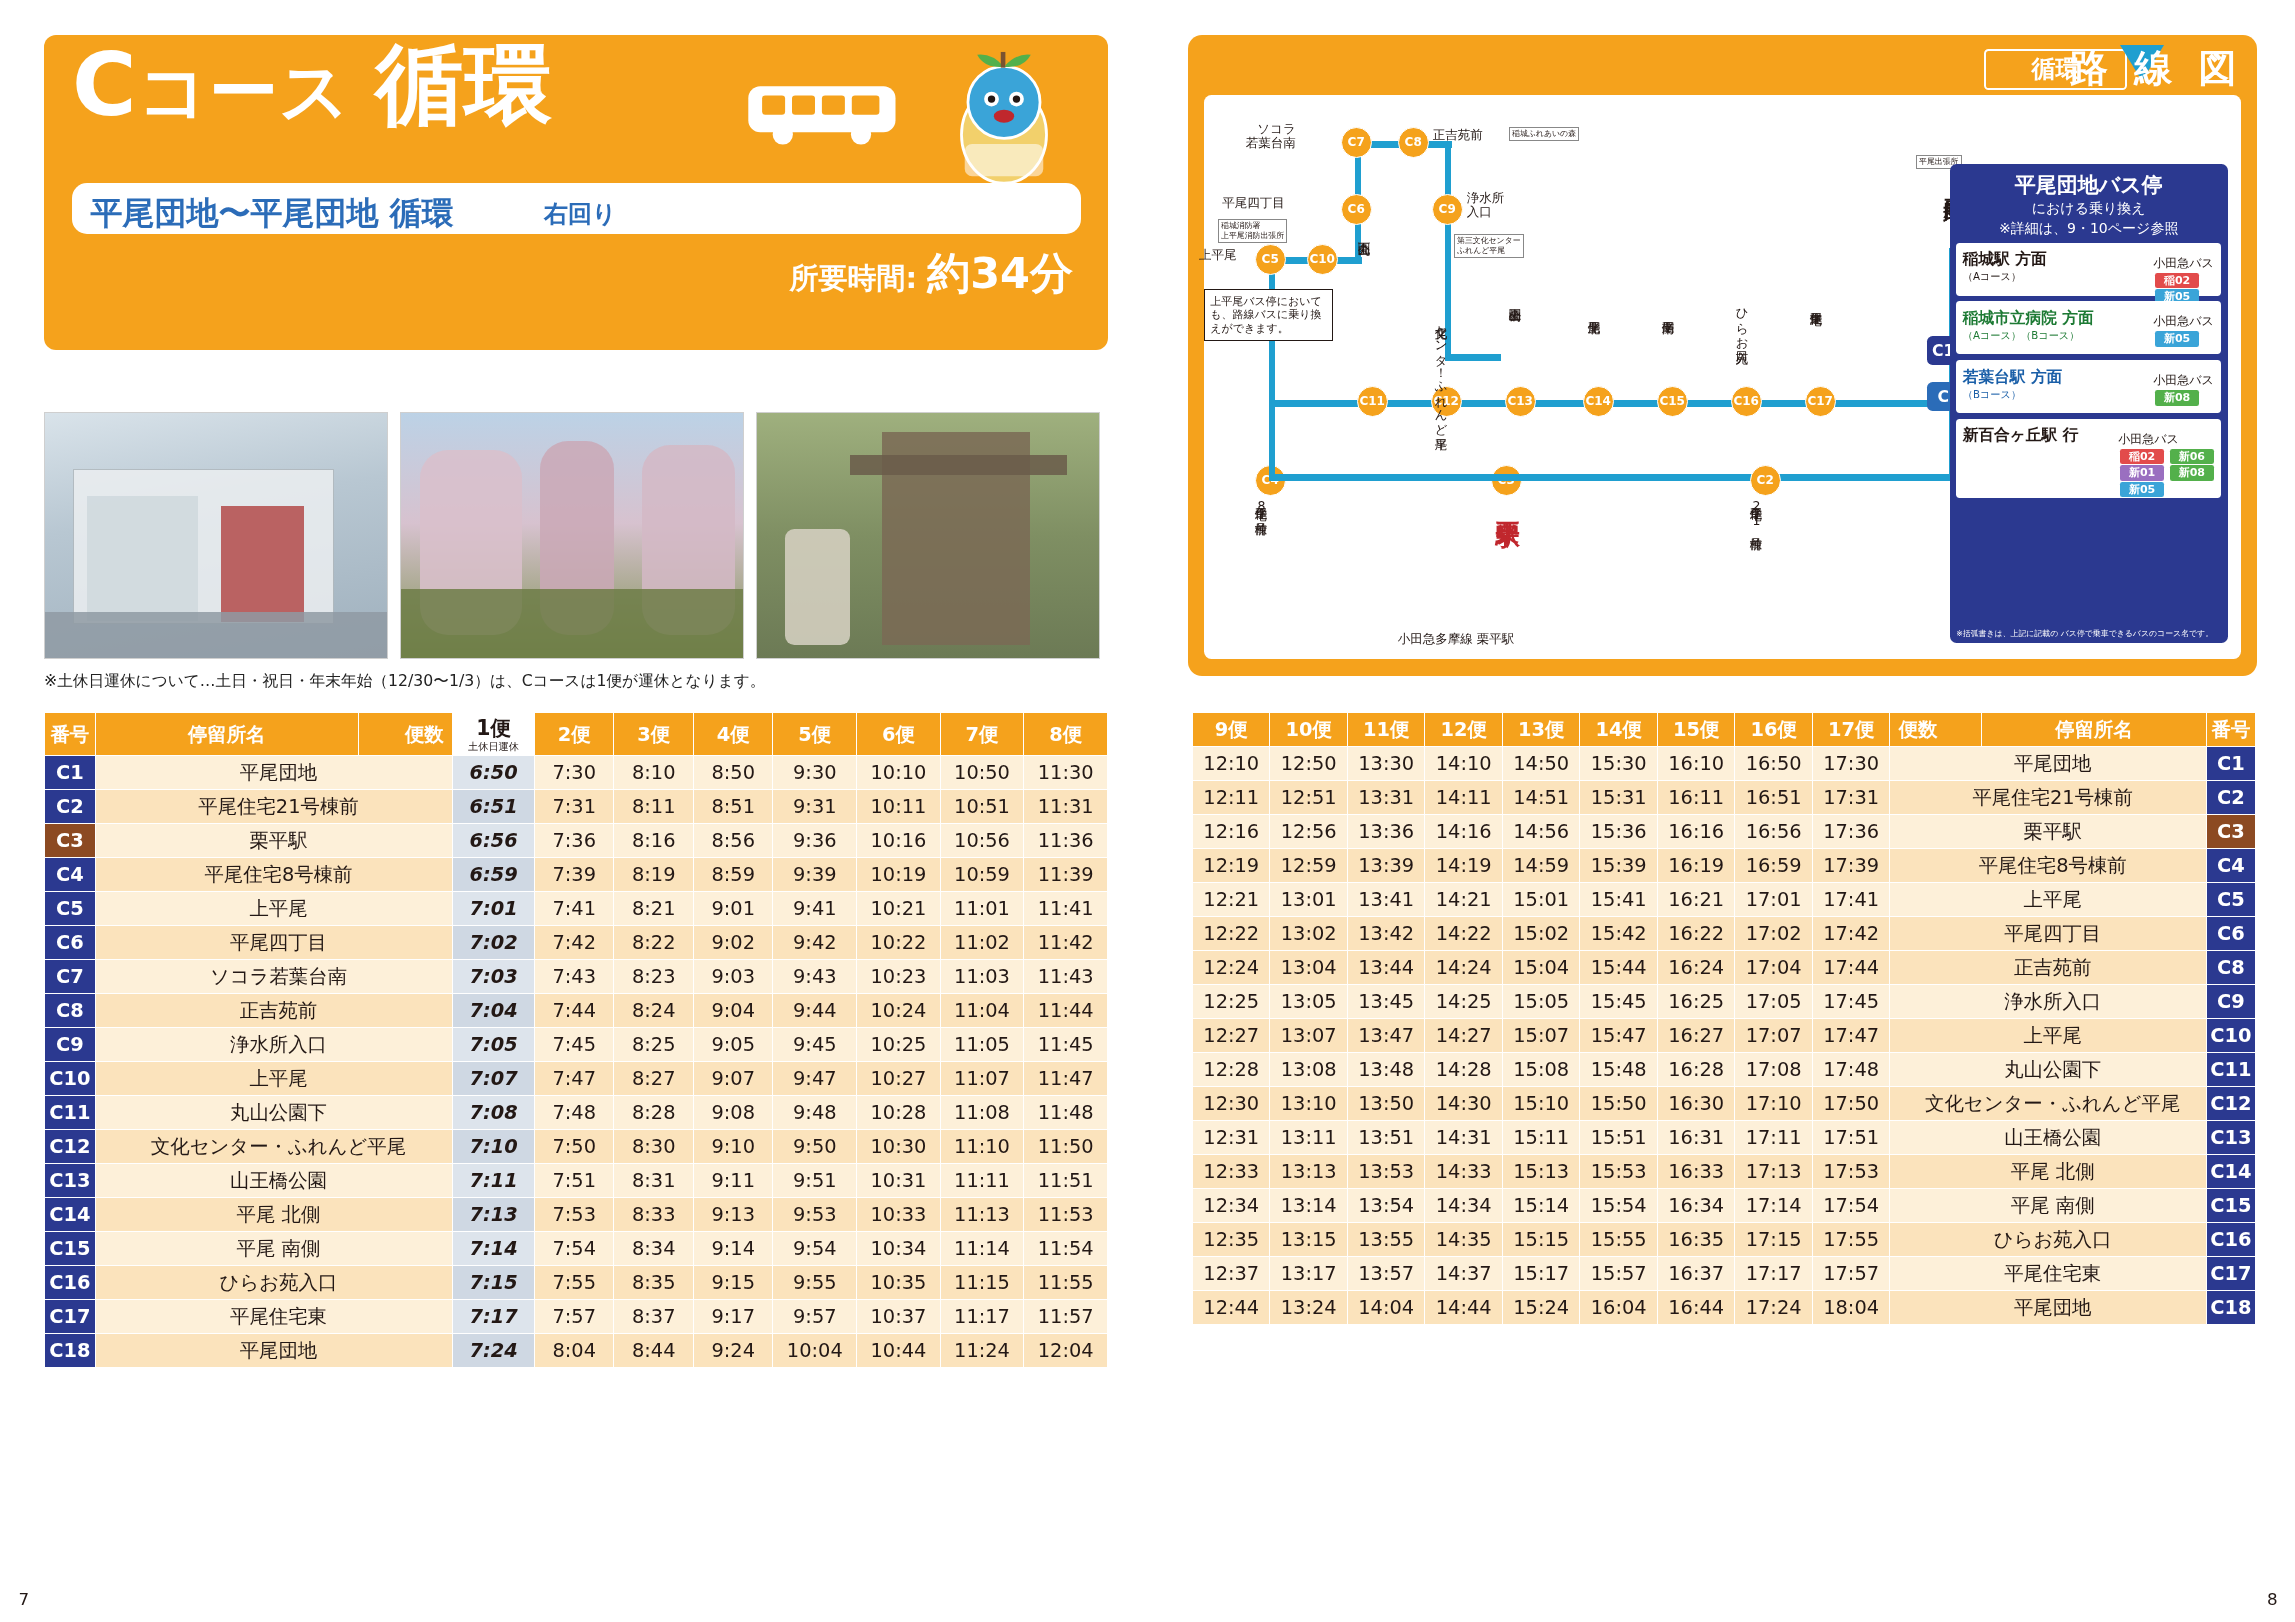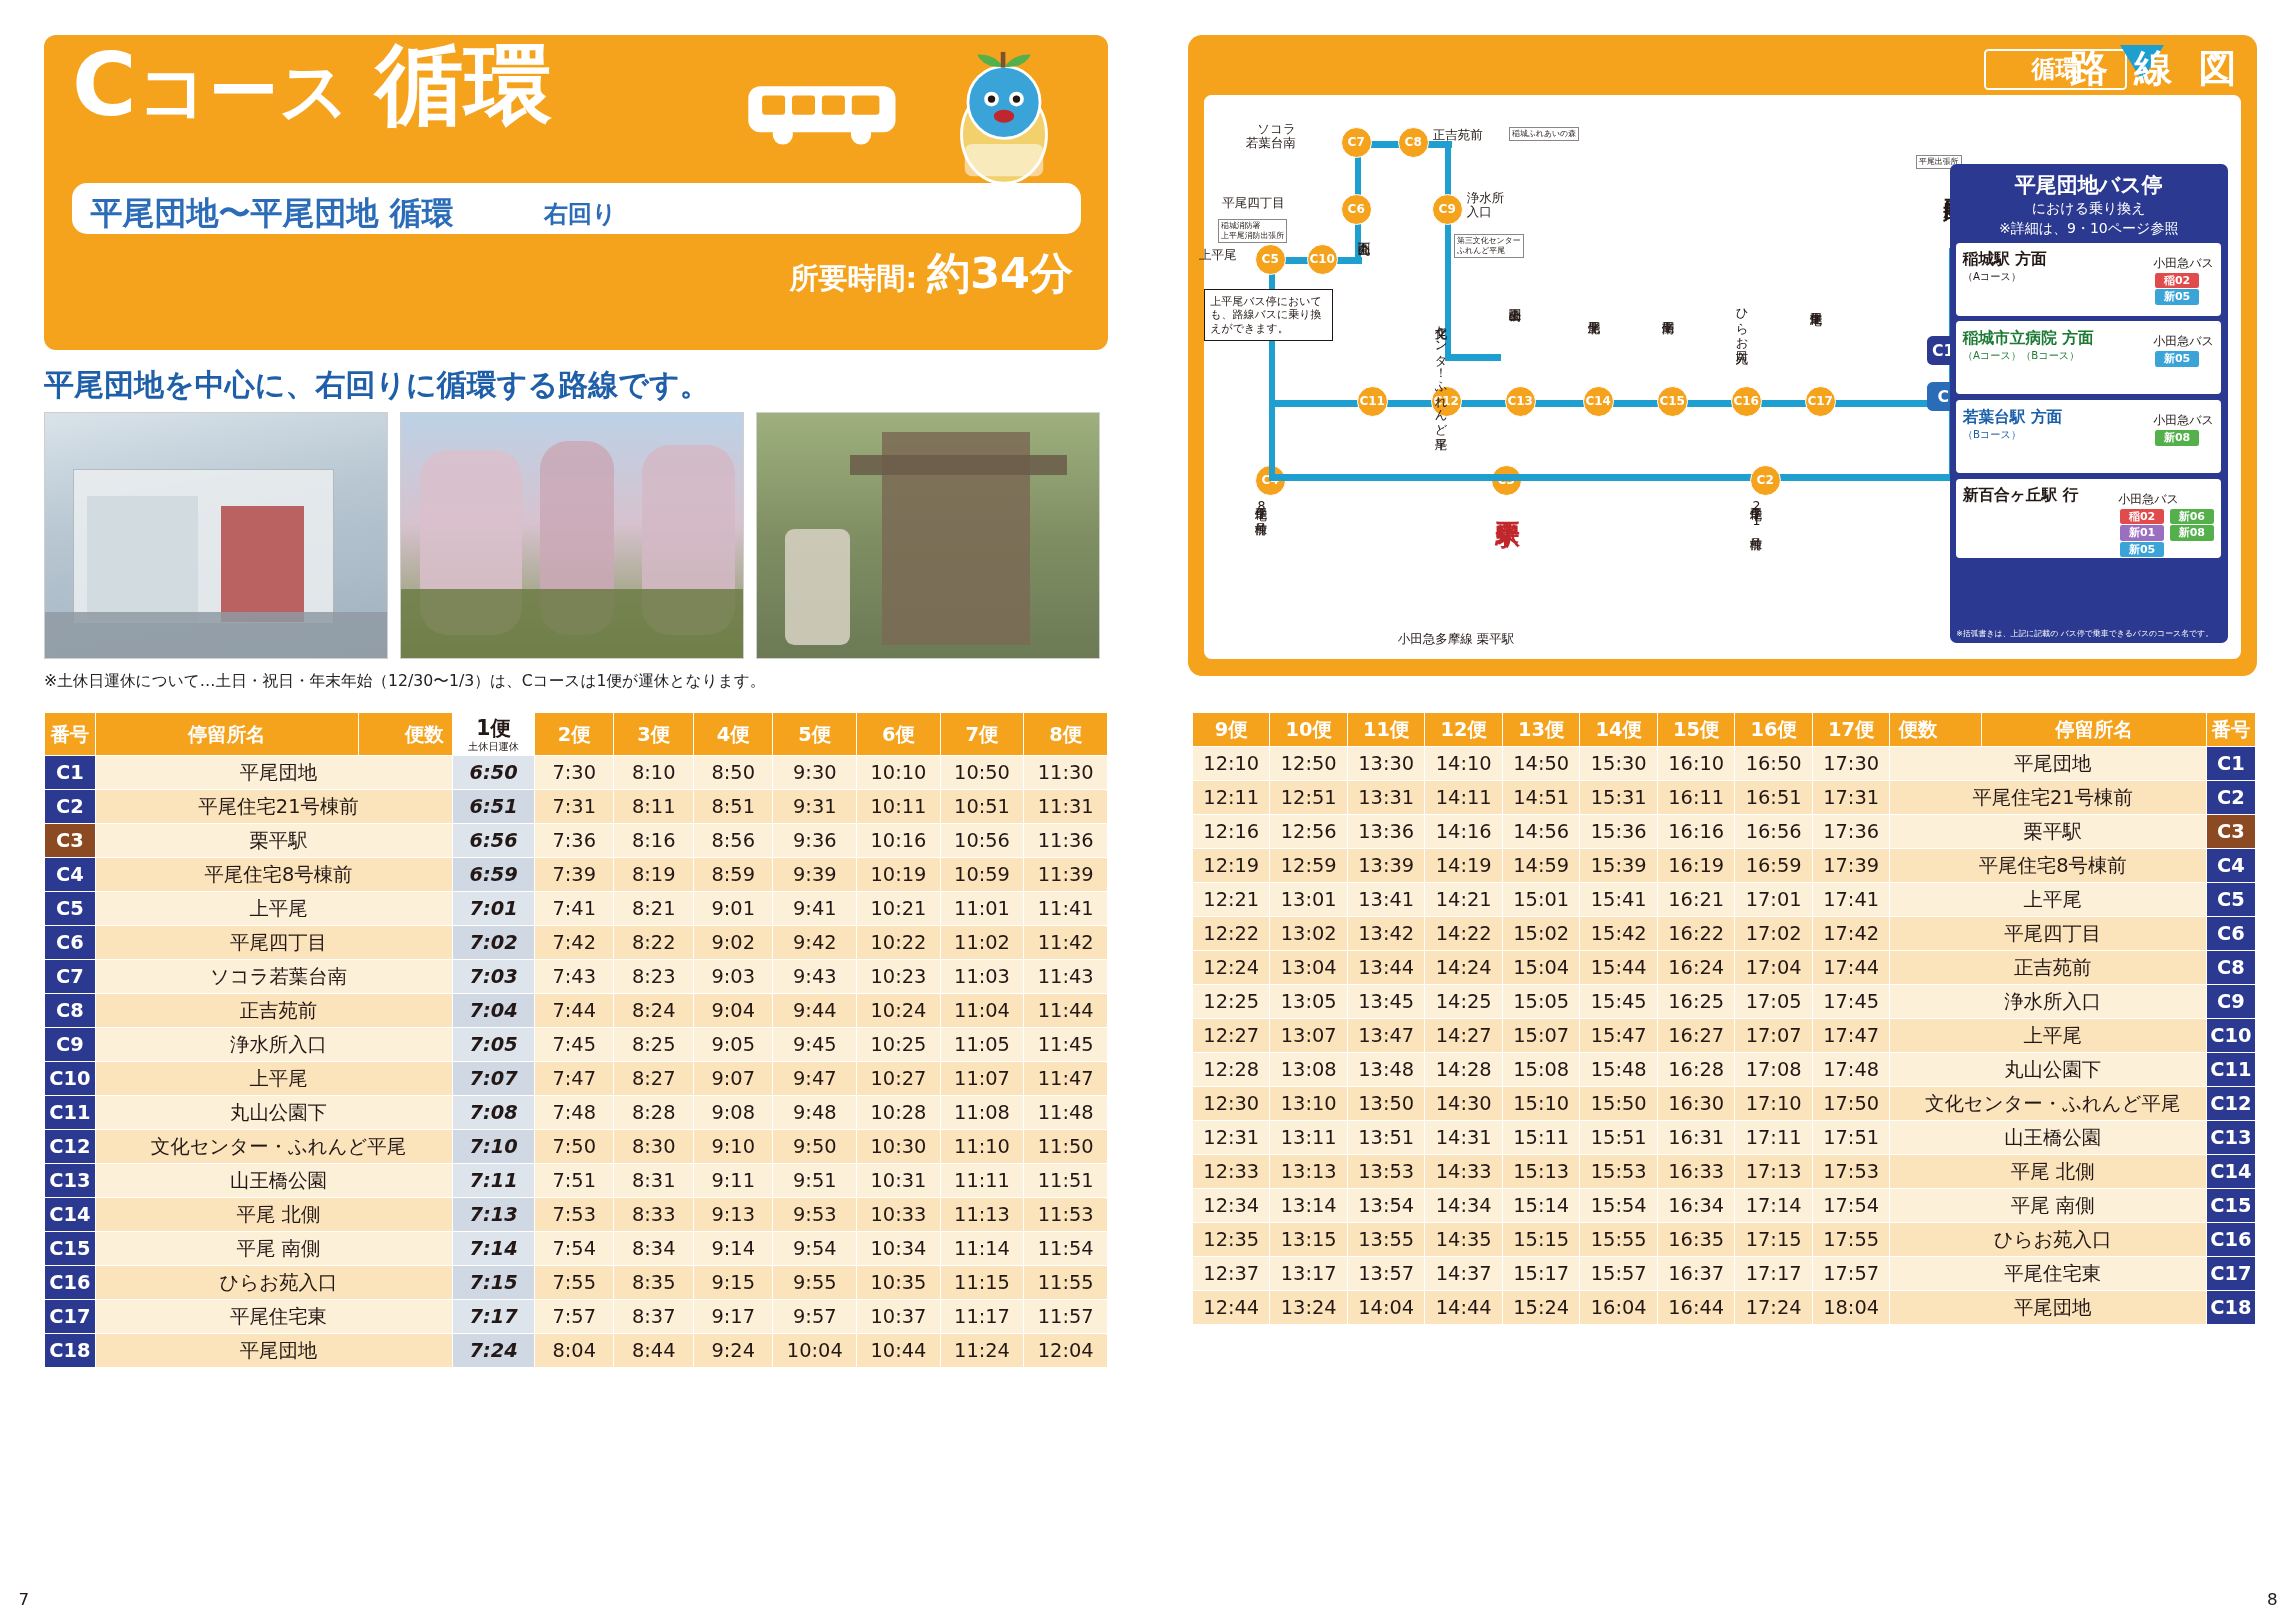--- a/index.html
+++ b/index.html
@@ -165,21 +165,21 @@
     position:absolute;right:13px;top:69px;width:278px;height:479px;
     background:#2b3990;border-radius:6.5px;color:#fff;
   }
   .tpanel h3{
     margin:0;padding:7.4px 0 1.9px;text-align:center;font-size:21px;font-weight:bold;
   }
   .tpanel .sub{text-align:center;font-size:14px;margin-top:-0.9px;}
   .tpanel .note2{text-align:center;font-size:14px;margin:1.9px 0 4.6px;}
   .trow{
     position:relative;margin:0 6.5px 5.6px;background:#fff;border-radius:3.7px;
-    height:73px;color:#231815;
+    height:53px;color:#231815;
   }
   .trow .lbl{position:absolute;left:6.5px;top:6.5px;font-size:15.7px;font-weight:bold;white-space:nowrap;}
   .trow .lbl small{display:block;font-size:10.2px;font-weight:normal;}
   .trow .odq{position:absolute;right:7.4px;top:12px;font-size:12px;white-space:nowrap;}
   .chip{
     display:inline-block;min-width:40px;height:15.7px;line-height:15.7px;border-radius:2.3px;
     color:#fff;font-size:11px;font-weight:bold;text-align:center;margin:0.9px 0 0 1.9px;padding:0 2px;
   }
   .chip.a{background:#e24b4b;}
   .chip.b{background:#3aa4d8;}
@@ -231,21 +231,20 @@
         <span class="route">平尾団地〜平尾団地 循環</span>
         <span class="dir">右回り</span>
       </div>
 
       <div class="hdr-time">
         <span>所要時間:</span>
         <b>約34分</b>
       </div>
     </div>
 
-    <div class="lead">平尾団地を中心に、右回りに循環する路線です。</div>
 
     <div class="photos">
       <div class="photo p1">
         <div class="shape b1"></div>
           <div class="shape b2"></div>
           <div class="shape b4"></div>
           <div class="shape b3"></div>
       </div>
       <div class="photo p2">
         <div class="shape b3"></div>

